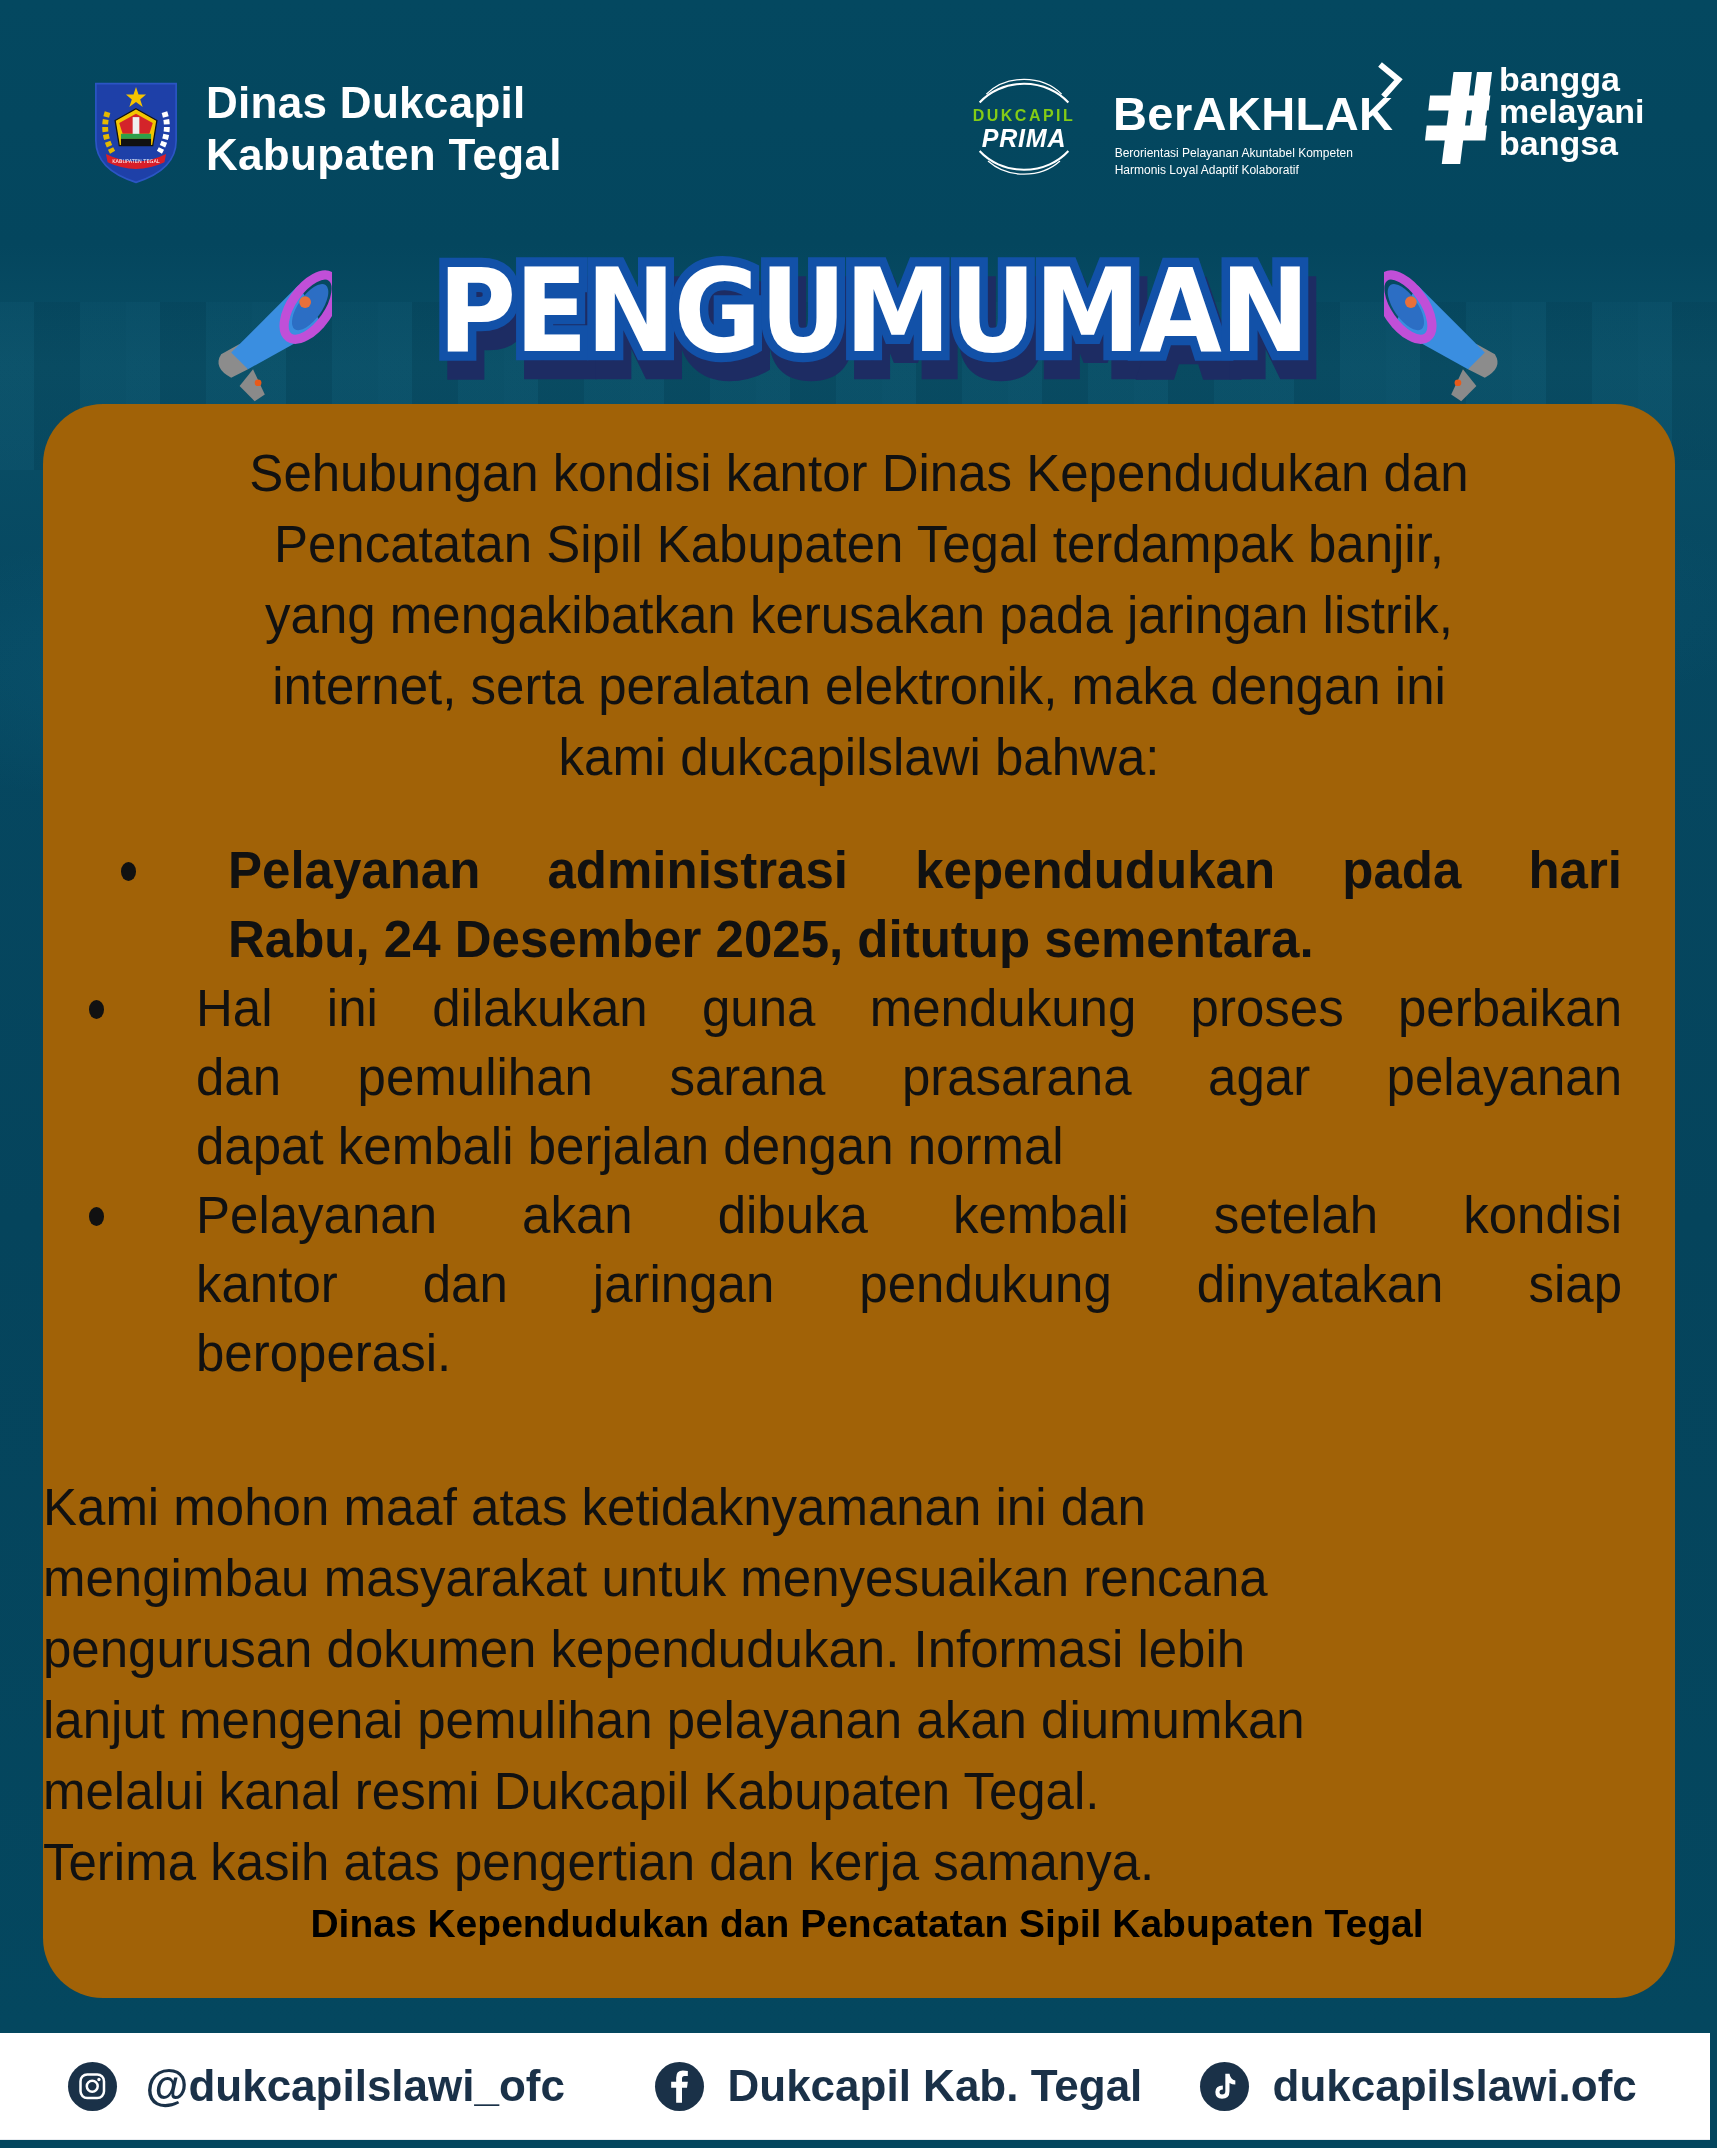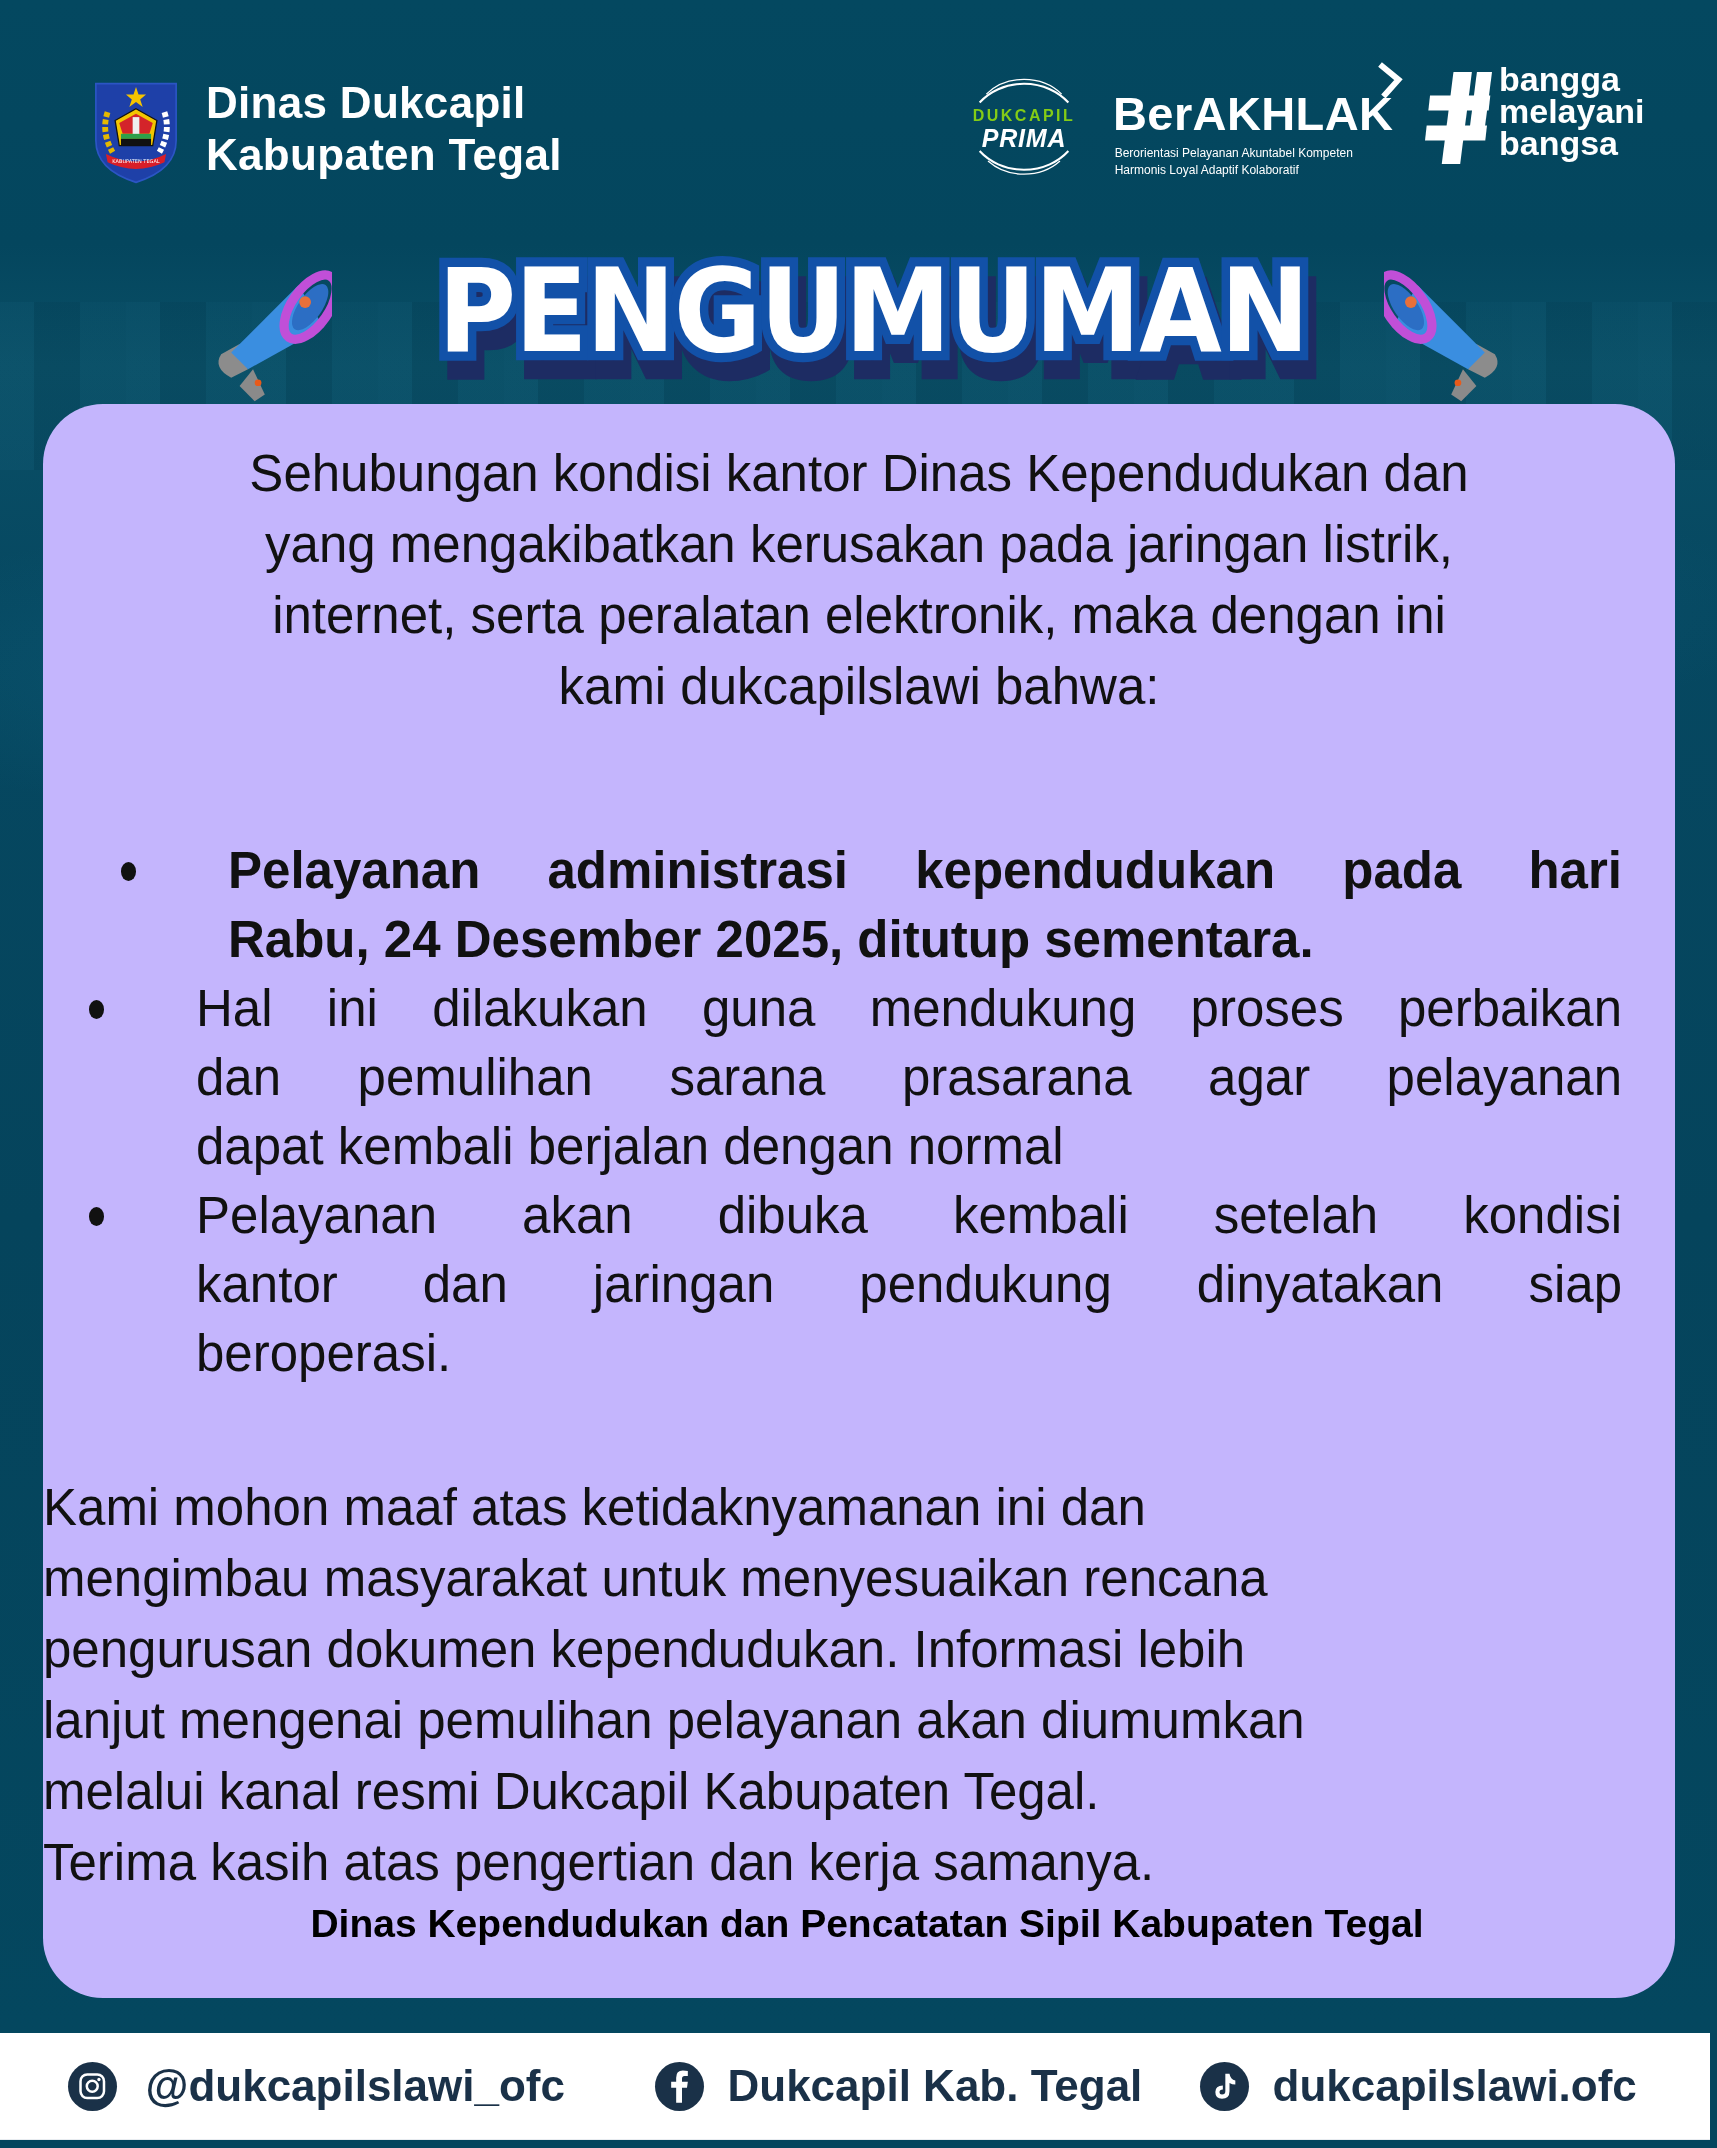--- a/index.html
+++ b/index.html
@@ -67,21 +67,21 @@
   .title-shadow { top: 18.5px; left: 8.4px; color: #1d2c63; -webkit-text-stroke: 18.5px #1d2c63; }
   .title-outline { top: 0; color: #1251a8; -webkit-text-stroke: 18.5px #1251a8; }
   .title-main { top: 0; color: #ffffff; }
   .megaphone { position: absolute; top: 260px; width: 126px; height: 143px; }
   .mega-left { left: 206px; }
   .mega-right { left: 1384px; transform: scaleX(-1); }
 
   
   .card {
     position: absolute; left: 43px; top: 404px; width: 1632px; height: 1594px;
-    background: #c4b5fd; border-radius: 60px;
+    background: #a16207; border-radius: 60px;
   }
   .intro {
     position: absolute; left: 0; top: 34px; width: 1632px; text-align: center;
     font-size: 51px; line-height: 71px; color: #111;
   }
   .intro div { white-space: nowrap; }
   .bullets {
     position: absolute; left: 153px; top: 432px; width: 1426px;
     font-size: 51px; line-height: 69px; color: #111; text-align: justify;
   }
@@ -201,20 +201,21 @@
 </svg>
 <div class="title-wrap">
   <div class="title-shadow">PENGUMUMAN</div>
   <div class="title-outline">PENGUMUMAN</div>
   <div class="title-main">PENGUMUMAN</div>
 </div>
 
 <div class="card">
   <div class="intro">
     <div>Sehubungan kondisi kantor Dinas Kependudukan dan</div>
+    <div>Pencatatan Sipil Kabupaten Tegal terdampak banjir,</div>
     <div>yang mengakibatkan kerusakan pada jaringan listrik,</div>
     <div>internet, serta peralatan elektronik, maka dengan ini</div>
     <div>kami dukcapilslawi bahwa:</div>
   </div>
 
   <div class="bullets">
     <div class="bullet bold">
       <span class="bullet-dot"></span>
       <span class="bullet-line">Pelayanan administrasi kependudukan pada hari</span>
       <span class="bullet-line last">Rabu, 24 Desember 2025, ditutup sementara.</span>

